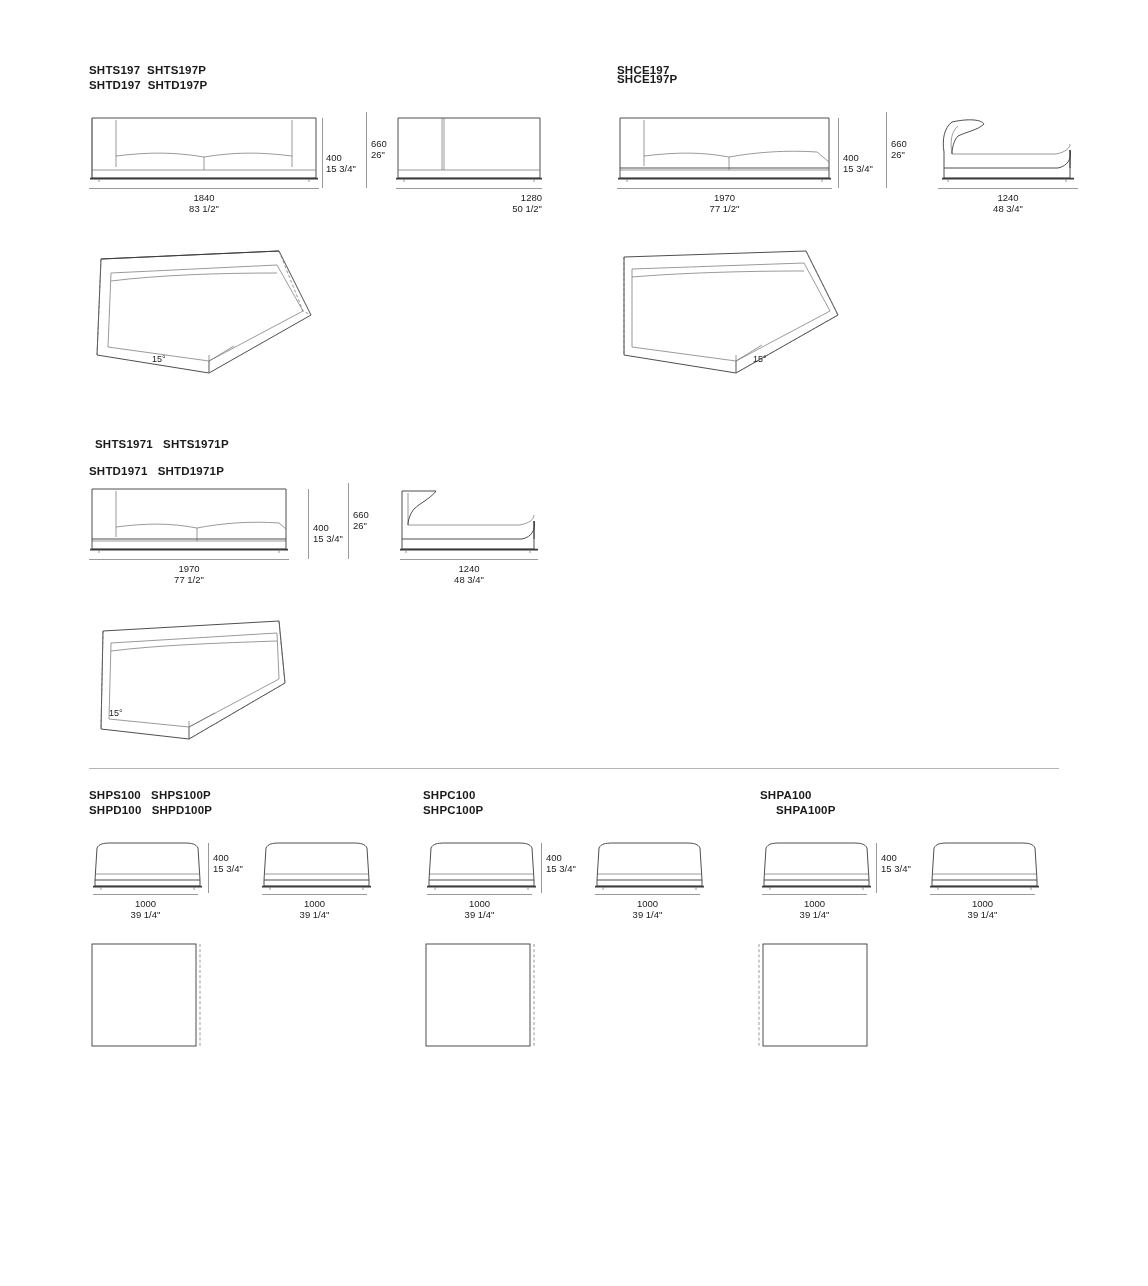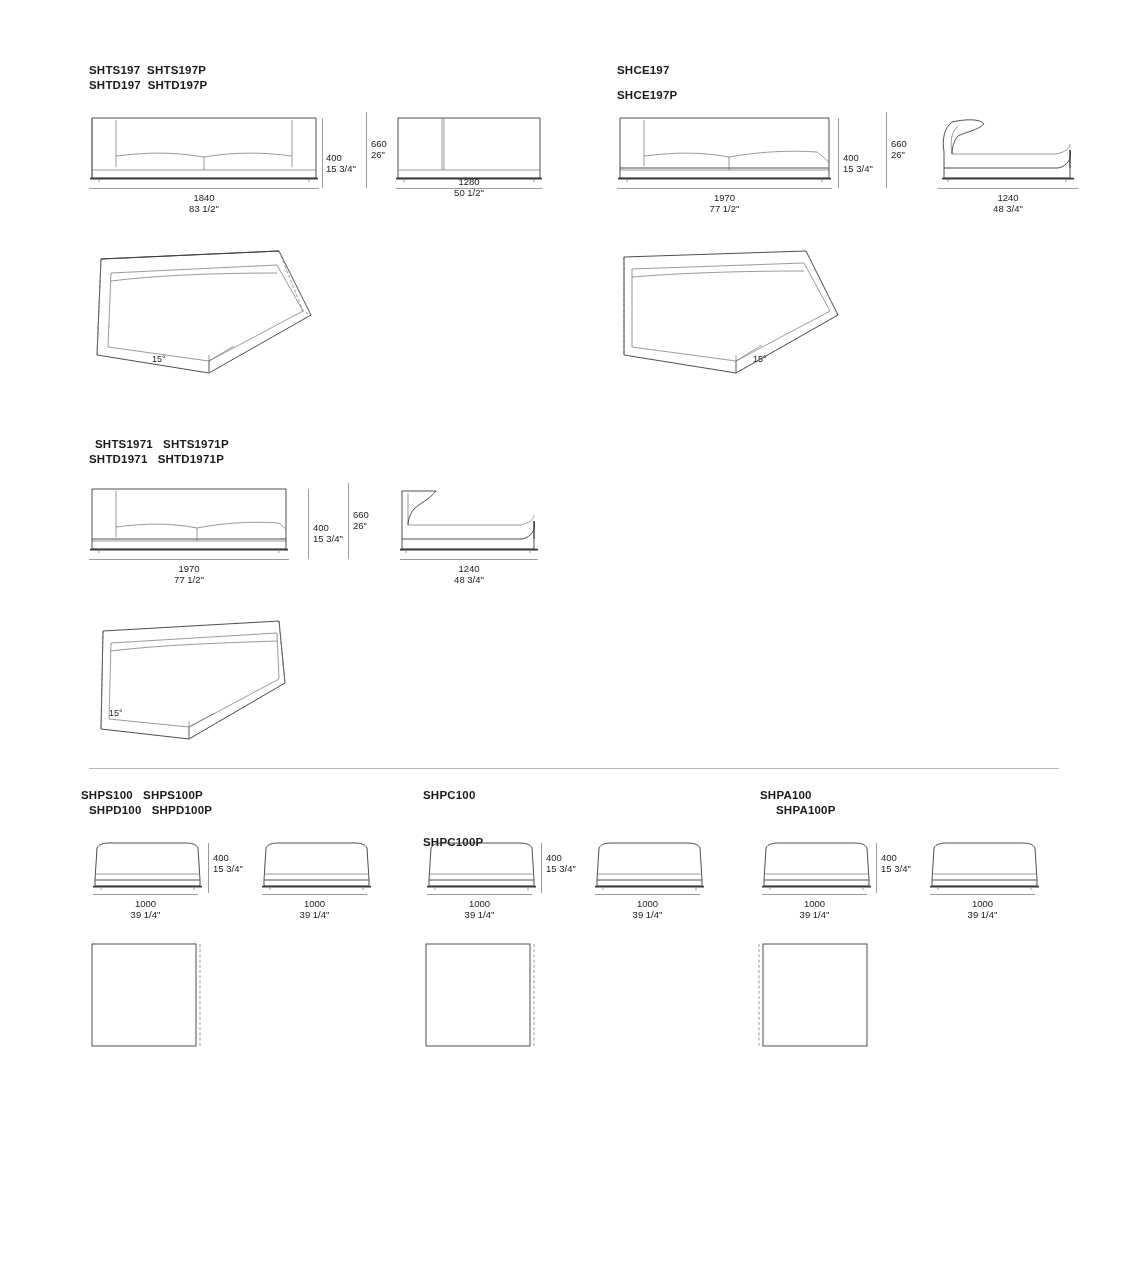--- a/index.html
+++ b/index.html
@@ -53,42 +53,42 @@
     <svg width="146" height="80" viewBox="0 0 146 80">
       <path class="ln" d="M2 8 L144 8 L144 68 L2 68 Z"></path>
       <path class="ln-thin" d="M2 60 L144 60"></path>
       <path class="ln-thin" d="M46 8 L46 60"></path>
       <path class="ln-thin" d="M48 8 L48 60"></path>
       <path class="ln-base" d="M0 68.6 L146 68.6"></path>
       <path class="ln-thin" d="M8 68.6 L8 72 M138 68.6 L138 72"></path>
     </svg>
   </div>
   <div class="hr" style="left:396px;top:188px;width:146px;"></div>
-  <div class="abs dimtxt" style="left:396px;top:176px;width:146px;"><span>1280</span><br><span>50 1/2"</span></div>
+  <div class="abs dimtxt" style="left:396px;top:192px;width:146px;text-align:right;"><span>1280</span><br><span>50 1/2"</span></div>
 
   <div class="abs" style="left:89px;top:243px;">
     <svg width="232" height="140" viewBox="0 0 232 140">
       <path class="ln" d="M12 16 L190 8 L190 8"></path>
       <path class="ln" d="M12 16 L8 112 L120 130 L222 72 L190 8 Z"></path>
       <path class="ln-thin" d="M22 30 L188 22"></path>
       <path class="ln-thin" d="M22 30 L19 104"></path>
       <path class="ln-thin" d="M19 104 L120 118"></path>
       <path class="ln-thin" d="M120 118 L120 130"></path>
       <path class="ln-thin" d="M188 22 L214 68 L120 118"></path>
       <path class="ln-thin" d="M22 38 C70 32, 130 30, 188 30"></path>
       <path class="ln-dash" d="M190 8 L214 68 L222 72"></path>
       <path class="ln-dash" d="M12 16 L8 112"></path>
       <path class="ln-thin" d="M120 118 L145 103"></path>
       <path class="ln-thin" d="M120 130 L120 112"></path>
       <text class="deg" x="63" y="119" fill="#1a1a1a">15°</text>
     </svg>
   </div>
 
   <div class="abs code" style="left:617px;top:63px;">SHCE197</div>
-  <div class="abs code" style="left:617px;top:88px;">SHCE197P</div>
+  <div class="abs code" style="left:617px;top:72px;">SHCE197P</div>
 
   <div class="abs" style="left:617px;top:110px;">
     <svg width="215" height="80" viewBox="0 0 215 80">
       <path class="ln" d="M3 8 L212 8 L212 58 L3 58 Z"></path>
       <path class="ln-thin" d="M27 10 L27 56"></path>
       <path class="ln-thin" d="M27 46 C60 42, 85 42, 112 47 C140 42, 170 40, 200 42 L212 52"></path>
       <path class="ln-thin" d="M112 47 L112 60"></path>
       <path class="ln-thin" d="M3 60 L212 60"></path>
       <path class="ln" d="M3 58 L3 68 L212 68 L212 58"></path>
       <path class="ln-base" d="M1 68.6 L214 68.6"></path>
@@ -129,21 +129,21 @@
       <path class="ln-thin" d="M22 34 C70 30, 132 28, 194 28"></path>
       <path class="ln-dash" d="M196 8 L228 72 L126 130"></path>
       <path class="ln-dash" d="M14 14 L14 112"></path>
       <path class="ln-thin" d="M126 118 L152 102"></path>
       <path class="ln-thin" d="M126 130 L126 112"></path>
       <text class="deg" x="143" y="119" fill="#1a1a1a">15°</text>
     </svg>
   </div>
 
   <div class="abs code" style="left:95px;top:437px;">SHTS1971   SHTS1971P</div>
-  <div class="abs code" style="left:89px;top:452px;">SHTD1971   SHTD1971P</div>
+  <div class="abs code" style="left:89px;top:464px;">SHTD1971   SHTD1971P</div>
 
   <div class="abs" style="left:89px;top:481px;">
     <svg width="200" height="80" viewBox="0 0 200 80">
       <path class="ln" d="M3 8 L197 8 L197 58 L3 58 Z"></path>
       <path class="ln-thin" d="M27 10 L27 56"></path>
       <path class="ln-thin" d="M27 46 C58 42, 82 42, 108 47 C134 42, 162 40, 190 42 L197 48"></path>
       <path class="ln-thin" d="M108 47 L108 60"></path>
       <path class="ln-thin" d="M3 60 L197 60"></path>
       <path class="ln" d="M3 58 L3 68 L197 68 L197 58"></path>
       <path class="ln-base" d="M1 68.6 L199 68.6"></path>
@@ -185,21 +185,21 @@
       <path class="ln-dash" d="M190 8 L196 70 L100 126"></path>
       <path class="ln-dash" d="M14 18 L12 116"></path>
       <path class="ln-thin" d="M100 114 L126 100"></path>
       <path class="ln-thin" d="M100 126 L100 108"></path>
       <text class="deg" x="20" y="103" fill="#1a1a1a">15°</text>
     </svg>
   </div>
 
   <div class="divider" style="left:89px;top:768px;width:970px;"></div>
 
-  <div class="abs code" style="left:81px;top:788px;">SHPS100   SHPS100P</div>
+  <div class="abs code" style="left:89px;top:788px;">SHPS100   SHPS100P</div>
   <div class="abs code" style="left:89px;top:803px;">SHPD100   SHPD100P</div>
 
   <div class="abs" style="left:89px;top:838px;">
     <svg width="117" height="56" viewBox="0 0 117 56">
       <path class="ln" d="M8 10 C10 6, 14 5, 22 5 L95 5 C103 5, 107 6, 109 10 L111 42 L6 42 Z"></path>
       <path class="ln-thin" d="M6 36 L111 36"></path>
       <path class="ln" d="M6 42 L6 48 L111 48 L111 42"></path>
       <path class="ln-base" d="M4 48.6 L113 48.6"></path>
       <path class="ln-thin" d="M12 48.6 L12 52 M105 48.6 L105 52"></path>
     </svg>
@@ -223,21 +223,21 @@
   <div class="abs dimtxt" style="left:262px;top:898px;width:105px;"><span>1000</span><br><span>39 1/4"</span></div>
 
   <div class="abs" style="left:89px;top:940px;">
     <svg width="120" height="110" viewBox="0 0 120 110">
       <rect class="ln fillbox" x="3" y="4" width="104" height="102"></rect>
       <path class="ln-dash" d="M111 4 L111 106"></path>
     </svg>
   </div>
 
   <div class="abs code" style="left:423px;top:788px;">SHPC100</div>
-  <div class="abs code" style="left:423px;top:835px;">SHPC100P</div>
+  <div class="abs code" style="left:423px;top:803px;">SHPC100P</div>
 
   <div class="abs" style="left:423px;top:838px;">
     <svg width="117" height="56" viewBox="0 0 117 56">
       <path class="ln" d="M8 10 C10 6, 14 5, 22 5 L95 5 C103 5, 107 6, 109 10 L111 42 L6 42 Z"></path>
       <path class="ln-thin" d="M6 36 L111 36"></path>
       <path class="ln" d="M6 42 L6 48 L111 48 L111 42"></path>
       <path class="ln-base" d="M4 48.6 L113 48.6"></path>
       <path class="ln-thin" d="M12 48.6 L12 52 M105 48.6 L105 52"></path>
     </svg>
   </div>

